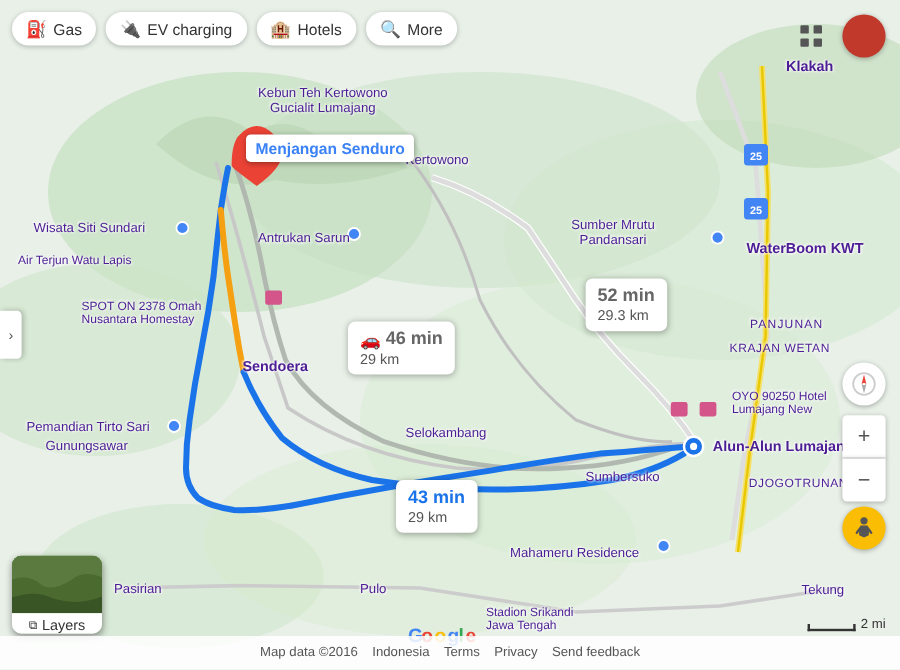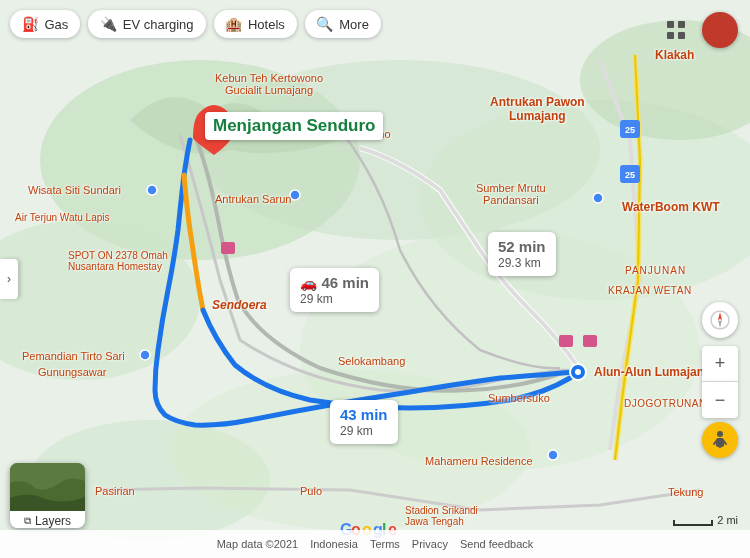--- a/index.html
+++ b/index.html
@@ -252,21 +252,21 @@
       cursor: pointer;
       z-index: 10;
       font-size: 12px;
       color: #555;
     }
 
     
     .place-label {
       position: absolute;
       font-size: 11px;
-      color: #c2410c;
+      color: #4c1d95;
       font-weight: 400;
       z-index: 5;
       text-shadow: 1px 1px 2px rgba(255,255,255,0.9), -1px -1px 2px rgba(255,255,255,0.9);
       white-space: nowrap;
     }
 
     .place-label.bold {
       font-weight: 600;
       font-size: 12px;
     }
@@ -368,31 +368,31 @@
 
     <text x="340" y="535" font-size="16" font-weight="bold" fill="#4285f4" font-family="Arial">G</text>
     <text x="351" y="535" font-size="16" font-weight="bold" fill="#ea4335" font-family="Arial">o</text>
     <text x="362" y="535" font-size="16" font-weight="bold" fill="#fbbc04" font-family="Arial">o</text>
     <text x="373" y="535" font-size="16" font-weight="bold" fill="#4285f4" font-family="Arial">g</text>
     <text x="382" y="535" font-size="16" font-weight="bold" fill="#34a853" font-family="Arial">l</text>
     <text x="388" y="535" font-size="16" font-weight="bold" fill="#ea4335" font-family="Arial">e</text>
   </svg>
 
   <div class="place-label" style="left:215px; top:72px; text-align:center; font-size:11px;">Kebun Teh Kertowono<br>Gucialit Lumajang</div>
-  <div class="place-label bold" style="left:490px; top:95px; text-align:center;">Antrukan Pawon<br>Lumajang</div>
   <div class="place-label" style="left:338px; top:128px;">Kertowono</div>
   <div class="place-label" style="left:28px; top:184px;">Wisata Siti Sundari</div>
   <div class="place-label" style="left:215px; top:193px;">Antrukan Sarun</div>
   <div class="place-label" style="left:15px; top:212px; font-size:10px;">Air Terjun Watu Lapis</div>
   <div class="place-label" style="left:476px; top:182px; text-align:center;">Sumber Mrutu<br>Pandansari</div>
   <div class="place-label bold" style="left:622px; top:200px;">WaterBoom KWT</div>
   <div class="place-label" style="left:68px; top:250px; font-size:10px;">SPOT ON 2378 Omah<br>Nusantara Homestay</div>
   <div class="place-label" style="left:578px; top:265px; font-size:10px; letter-spacing:1px;padding-left:47px;">PANJUNAN</div>
-  <div class="place-label bold" style="left:212px; top:298px;font-style:italic;">Sendoera</div>
+  <div class="place-label bold" style="left:202px; top:298px;">Sendoera</div>
   <div class="place-label" style="left:608px; top:285px; font-size:10px; letter-spacing:0.5px;">KRAJAN WETAN</div>
+  <div class="place-label" style="left:610px; top:325px; font-size:10px;">OYO 90250 Hotel<br>Lumajang New</div>
   <div class="place-label" style="left:22px; top:350px;">Pemandian Tirto Sari</div>
   <div class="place-label bold" style="left:594px; top:365px;">Alun-Alun Lumajang</div>
   <div class="place-label" style="left:338px; top:355px;">Selokambang</div>
   <div class="place-label" style="left:38px; top:366px;">Gunungsawar</div>
   <div class="place-label" style="left:488px; top:392px;">Sumbersuko</div>
   <div class="place-label" style="left:624px; top:398px; font-size:10px; letter-spacing:0.5px;">DJOGOTRUNAN</div>
   <div class="place-label" style="left:425px; top:455px;">Mahameru Residence</div>
   <div class="place-label" style="left:95px; top:485px;">Pasirian</div>
   <div class="place-label" style="left:300px; top:485px;">Pulo</div>
   <div class="place-label" style="left:405px; top:505px; font-size:10px;">Stadion Srikandi<br>Jawa Tengah</div>
@@ -428,21 +428,21 @@
   </div>
 
   <div id="avatar">
     <svg width="28" height="28" viewBox="0 0 28 28">
       <circle cx="14" cy="10" r="5" fill="#c0392b"></circle>
       <path d="M 4 26 Q 4 18 14 18 Q 24 18 24 26" fill="#c0392b"></path>
     </svg>
   </div>
 
   <div id="dest-label">
-    <div style="font-size:17px; font-weight:600; color:#15803d;">Menjangan Senduro</div>
+    <div style="font-size:13px; font-weight:600; color:#3b82f6;">Menjangan Senduro</div>
   </div>
 
   <div class="route-badge" style="left:330px; top:400px;">
     <div class="time" style="color:#1a73e8;">43 min</div>
     <div class="dist">29 km</div>
   </div>
 
   <div class="route-badge" style="left:290px; top:268px;">
     <div class="time" style="color:#666;">
       <span class="car-icon">🚗</span>
@@ -495,20 +495,20 @@
       <path d="M13 10 L16 14" stroke="#555" stroke-width="2" stroke-linecap="round"></path>
     </svg>
   </button>
 
   <div id="scale-bar">
     <div class="scale-line"></div>
     <span>2 mi</span>
   </div>
 
   <div id="bottom-bar">
-    <span>Map data ©2021</span>
+    <span>Map data ©2016</span>
     <span>Indonesia</span>
     <span class="bottom-link">Terms</span>
     <span class="bottom-link">Privacy</span>
     <span class="bottom-link">Send feedback</span>
   </div>
 
 </div>
 
 </body></html>

